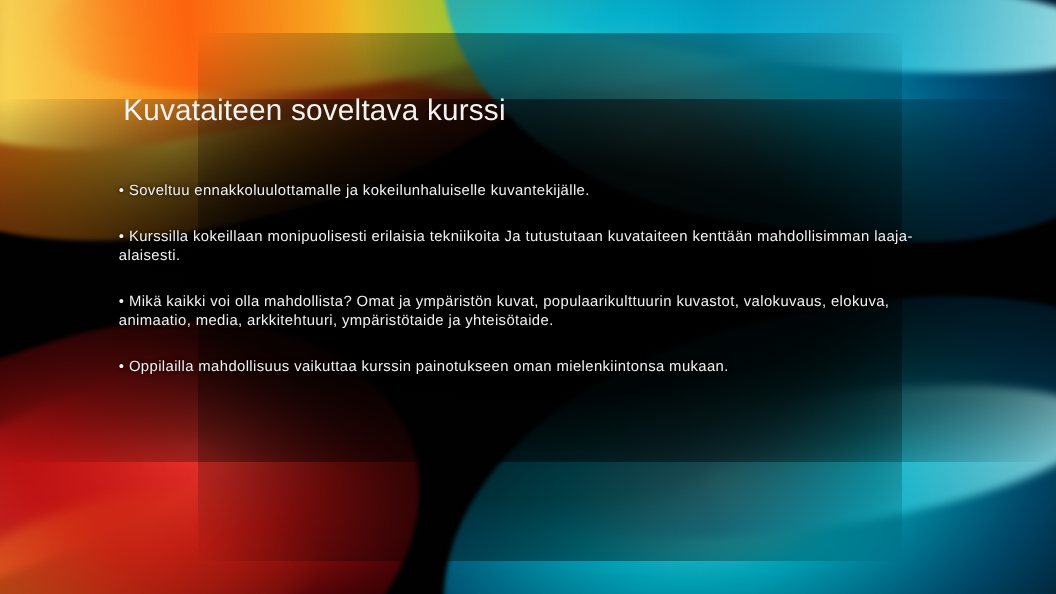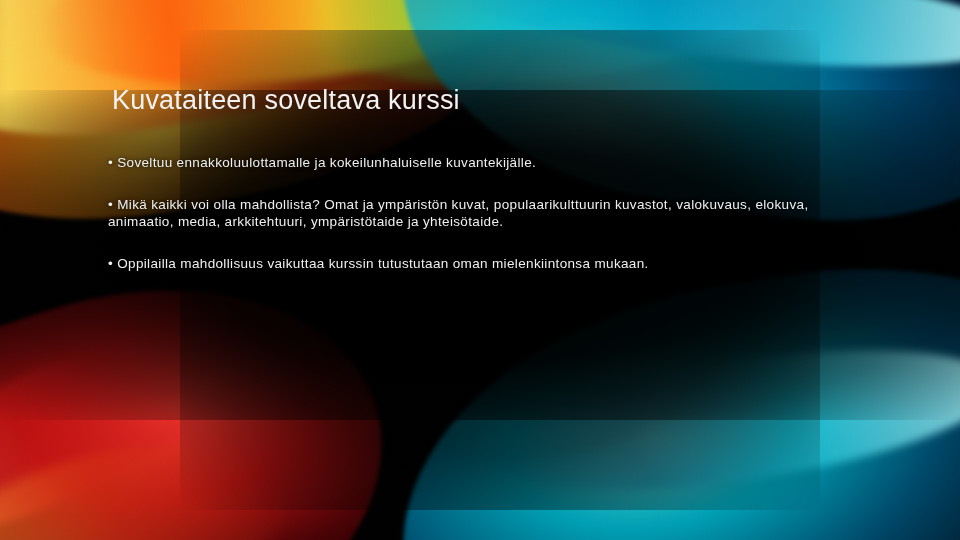--- a/index.html
+++ b/index.html
@@ -244,21 +244,21 @@
     width: 730px;
     margin: 0;
     padding: 0;
     list-style: none;
   }
   .bullet {
     color: #f0f0f0;
     font-size: 13.5px;
     line-height: 1.22;
     letter-spacing: 0.35px;
-    margin: 0 0 26px 0;
+    margin: 10px 0 26px 0;
     text-shadow: 0 0 4px rgba(0,0,0,0.85);
   }
   .bullet:last-child { margin-bottom: 0; }
   .bullet.tight { margin-bottom: 4px; }
   .bullet .dot {
     display: inline;
   }
 </style>
 </head>
 <body>
@@ -285,22 +285,26 @@
 
     <div class="slide-title">Kuvataiteen soveltava kurssi</div>
 
     <ul class="body-list">
       <li class="bullet">
         <span class="dot">•</span>
         <span>Soveltuu  ennakkoluulottamalle ja kokeilunhaluiselle kuvantekijälle.</span>
       </li>
       <li class="bullet">
         <span class="dot">•</span>
+        <span>Kurssilla kokeillaan monipuolisesti erilaisia tekniikoita Ja tutustutaan  kuvataiteen kenttään mahdollisimman laaja-alaisesti.</span>
+      </li>
+      <li class="bullet">
+        <span class="dot">•</span>
         <span>Mikä kaikki voi olla mahdollista? Omat ja ympäristön kuvat, populaarikulttuurin kuvastot, valokuvaus, elokuva, animaatio, media, arkkitehtuuri, ympäristötaide ja yhteisötaide.</span>
       </li>
       <li class="bullet">
         <span class="dot">•</span>
-        <span>Oppilailla mahdollisuus vaikuttaa kurssin tutustutaan oman mielenkiintonsa mukaan.</span>
+        <span>Oppilailla mahdollisuus vaikuttaa kurssin painotukseen oman mielenkiintonsa mukaan.</span>
       </li>
     </ul>
 
   </div>
 </div>
 
 </body></html>

